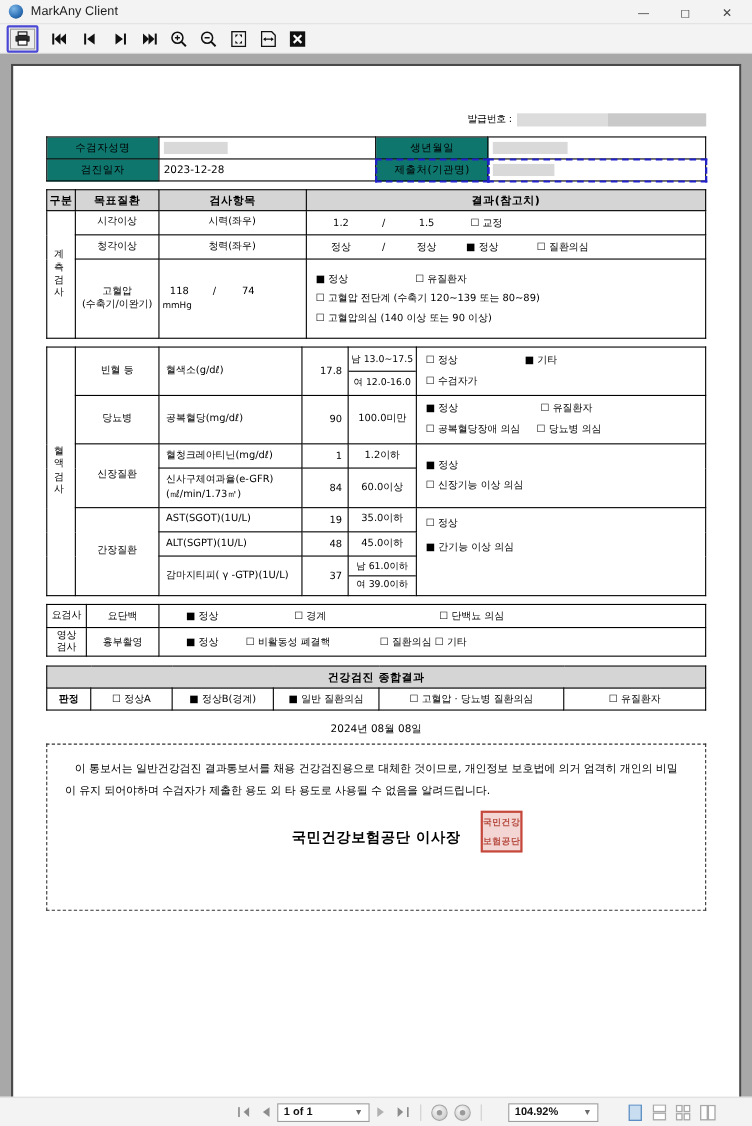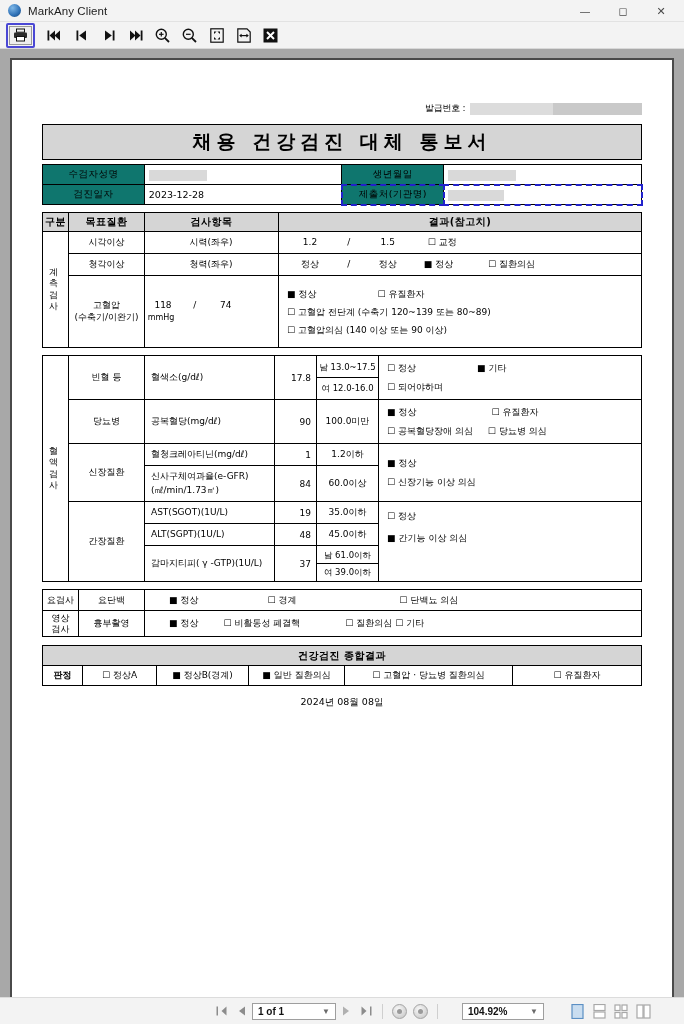--- a/index.html
+++ b/index.html
@@ -301,21 +301,20 @@
 
 <div id="viewer">
   <div id="page">
     <div id="doc">
 
       <div id="issueline">
         <span class="lbl">발급번호 :</span>
         <span class="redact grad" style="width:172px;height:12px;margin-left:2px;"></span>
       </div>
 
-      <div id="docTitle">채용 건강검진 대체 통보서</div>
 
       <table id="infoTable">
         <tbody>
             <tr>
           <td class="hd">수검자성명</td>
           <td class="val">
             <span class="redact" style="width:58px;"></span>
           </td>
           <td class="hd">생년월일</td>
           <td class="val">
@@ -430,21 +429,21 @@
             <div>
               <span class="opt">
                 <span class="cb">☐</span><span>정상</span>
               </span>
               <span class="opt" style="margin-left:58px">
                 <span class="cb">■</span><span>기타</span>
               </span>
             </div>
             <div>
               <span class="opt">
-                <span class="cb">☐</span><span>되어야하며</span>
+                <span class="cb">☐</span><span>수검자가</span>
               </span>
             </div>
           </td>
         </tr>
 
         <tr>
           <td class="c-target" style="height:44px">당뇨병</td>
           <td class="c-item">공복혈당(mg/dℓ)</td>
           <td class="c-val">90</td>
           <td class="c-ref">100.0미만</td>
@@ -591,20 +590,32 @@
           </td>
           <td class="jopt">
             <span class="cb">☐</span><span>유질환자</span>
           </td>
         </tr>
       </tbody>
         </table>
 
       <div id="docDate">2024년 08월 08일</div>
 
+      <div id="notice">
+        <p>이 통보서는 일반건강검진 결과통보서를 채용 건강검진용으로 대체한 것이므로, 개인정보 보호법에 의거 엄격히 개인의 비밀이 유지 되어야하며 수검자가 제출한 용도 외 타 용도로 사용될 수 없음을 알려드립니다.</p>
+        <div id="signature">
+          <span>국민건강보험공단 이사장</span>
+          <span id="seal">
+            <span>국민</span>
+              <span>건강</span>
+              <span>보험</span>
+              <span>공단</span>
+          </span>
+        </div>
+      </div>
 
     </div>
   </div>
 </div>
 
 <div id="statusbar">
   <div id="sb-inner">
     <div class="sb-btn">
       <svg width="12" height="10" viewBox="0 0 12 10">
         <rect x="0.5" y="0.5" width="1.5" height="9" fill="#8c8c8c"></rect>

